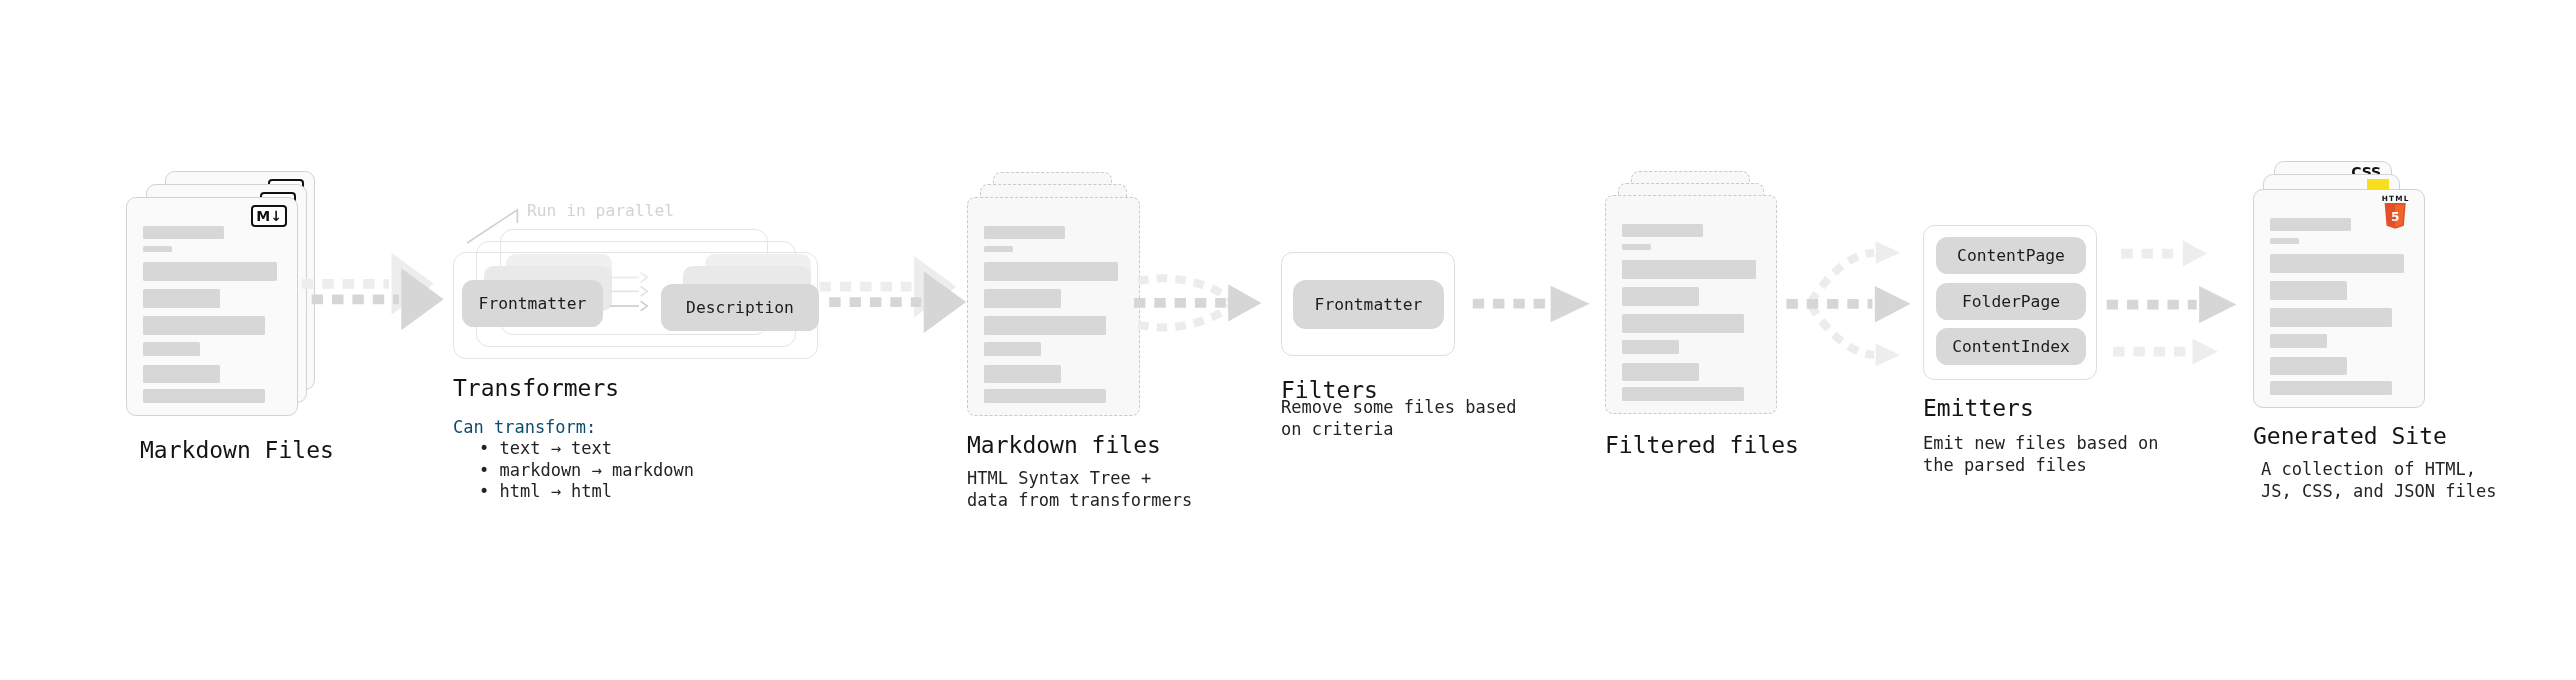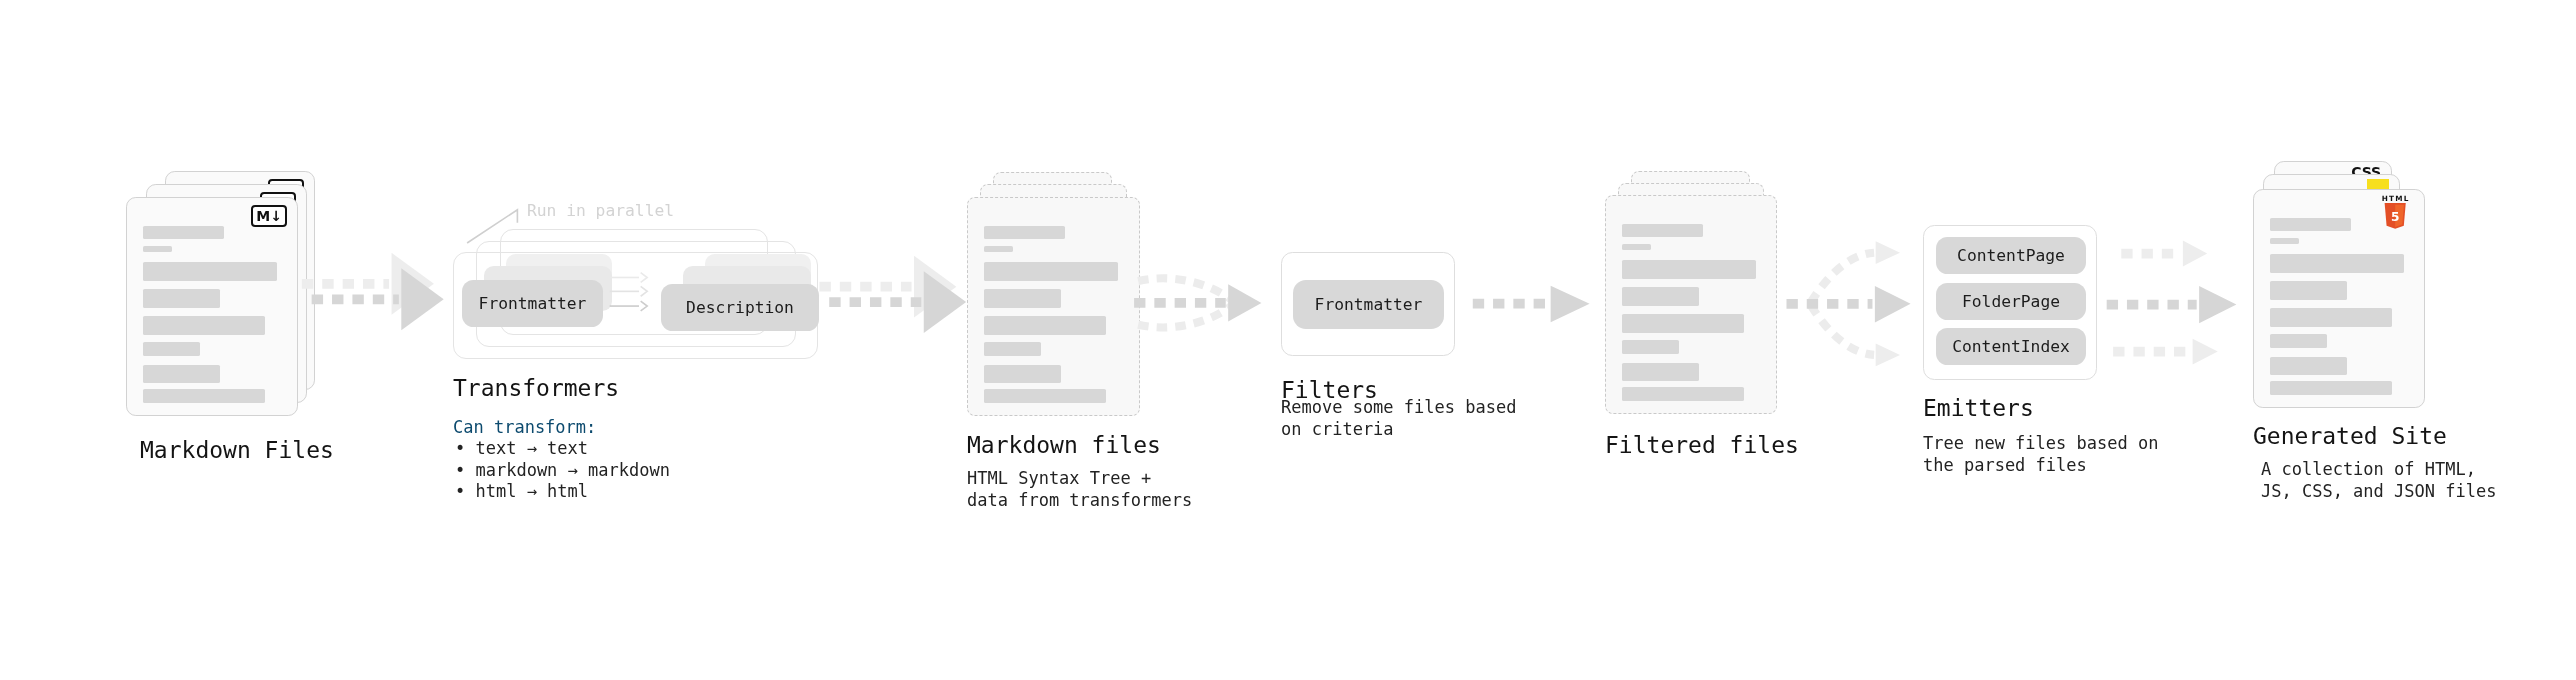--- a/index.html
+++ b/index.html
@@ -30,21 +30,21 @@
   
   .chip{position:absolute;background:#d8d8d8;border-radius:11.4px;display:flex;align-items:center;justify-content:center;
     font-size:16.3px;color:#1c1c1c;}
   .ghost{position:absolute;border-radius:9.8px;}
   .ghost.g1{background:#e9e9e9;}
   .ghost.g2{background:#f0f0f0;}
   
   .node-label{position:absolute;font-size:23px;line-height:1.15;color:#141414;white-space:nowrap;}
   .node-caption{position:absolute;font-size:17px;line-height:22px;color:#232323;white-space:pre-line;}
   .caption-title{font-size:17px;line-height:22px;color:#0c4a6e;}
-  .bullet-line{font-size:17px;line-height:21.5px;color:#232323;margin-left:2px;white-space:nowrap;}
+  .bullet-line{font-size:17px;line-height:21.5px;color:#232323;margin-left:26px;white-space:nowrap;}
   .annotation{position:absolute;font-size:16.3px;color:#d3d3d3;white-space:nowrap;}
   
   .dash-dark{stroke:#d6d6d6;stroke-width:12;stroke-dasharray:14 11;fill:none;}
   .dash-light{stroke:#ededed;stroke-width:12;stroke-dasharray:14 11;fill:none;}
   .curve-light{stroke:#ececec;stroke-width:10;stroke-dasharray:13 10;fill:none;}
   .head-dark{fill:#d6d6d6;stroke:none;}
   .head-light{fill:#ededed;stroke:none;}
   .mini-line-1{stroke:#eaeaea;stroke-width:2;fill:none;}
   .mini-line-2{stroke:#e3e3e3;stroke-width:2;fill:none;}
   .mini-line-3{stroke:#cdcdcd;stroke-width:2;fill:none;}
@@ -212,21 +212,21 @@
     <div class="chip" style="left:1936px;top:237px;width:150px;height:37px;">
       <span>ContentPage</span>
     </div>
     <div class="chip" style="left:1936px;top:283px;width:150px;height:37px;">
       <span>FolderPage</span>
     </div>
     <div class="chip" style="left:1936px;top:328px;width:150px;height:37px;">
       <span>ContentIndex</span>
     </div>
     <div class="node-label" style="left:1923px;top:395px;">Emitters</div>
-    <div class="node-caption" style="left:1923px;top:432px;">Tree new files based on
+    <div class="node-caption" style="left:1923px;top:432px;">Emit new files based on
 the parsed files</div>
   </div>
 
   <svg style="left:2101px;top:234px;" width="150" height="142" viewBox="0 0 185 175">
     <line class="dash-light" x1="25" y1="24" x2="98" y2="24"></line>
     <polygon class="head-light" points="101,8 101,40 131,24"></polygon>
     <line class="dash-dark" x1="7" y1="87" x2="118" y2="87"></line>
     <polygon class="head-dark" points="121,64 121,110 167,87"></polygon>
     <line class="dash-light" x1="15" y1="145" x2="110" y2="145"></line>
     <polygon class="head-light" points="113,129 113,161 144,145"></polygon>

